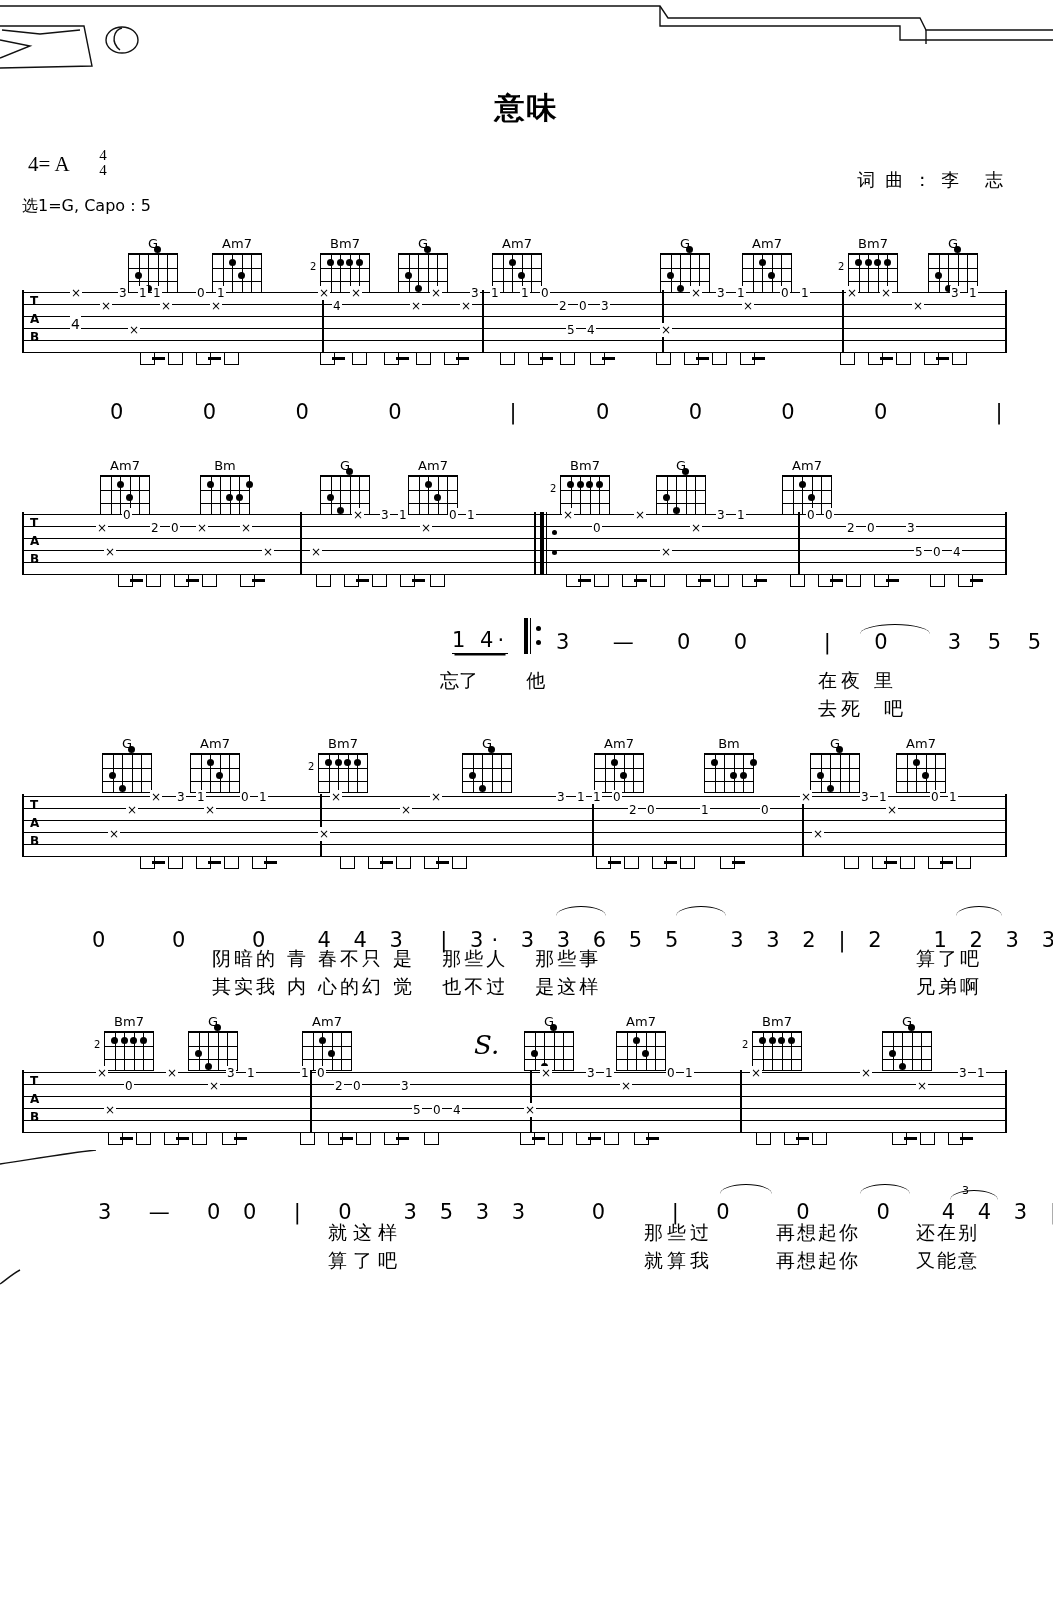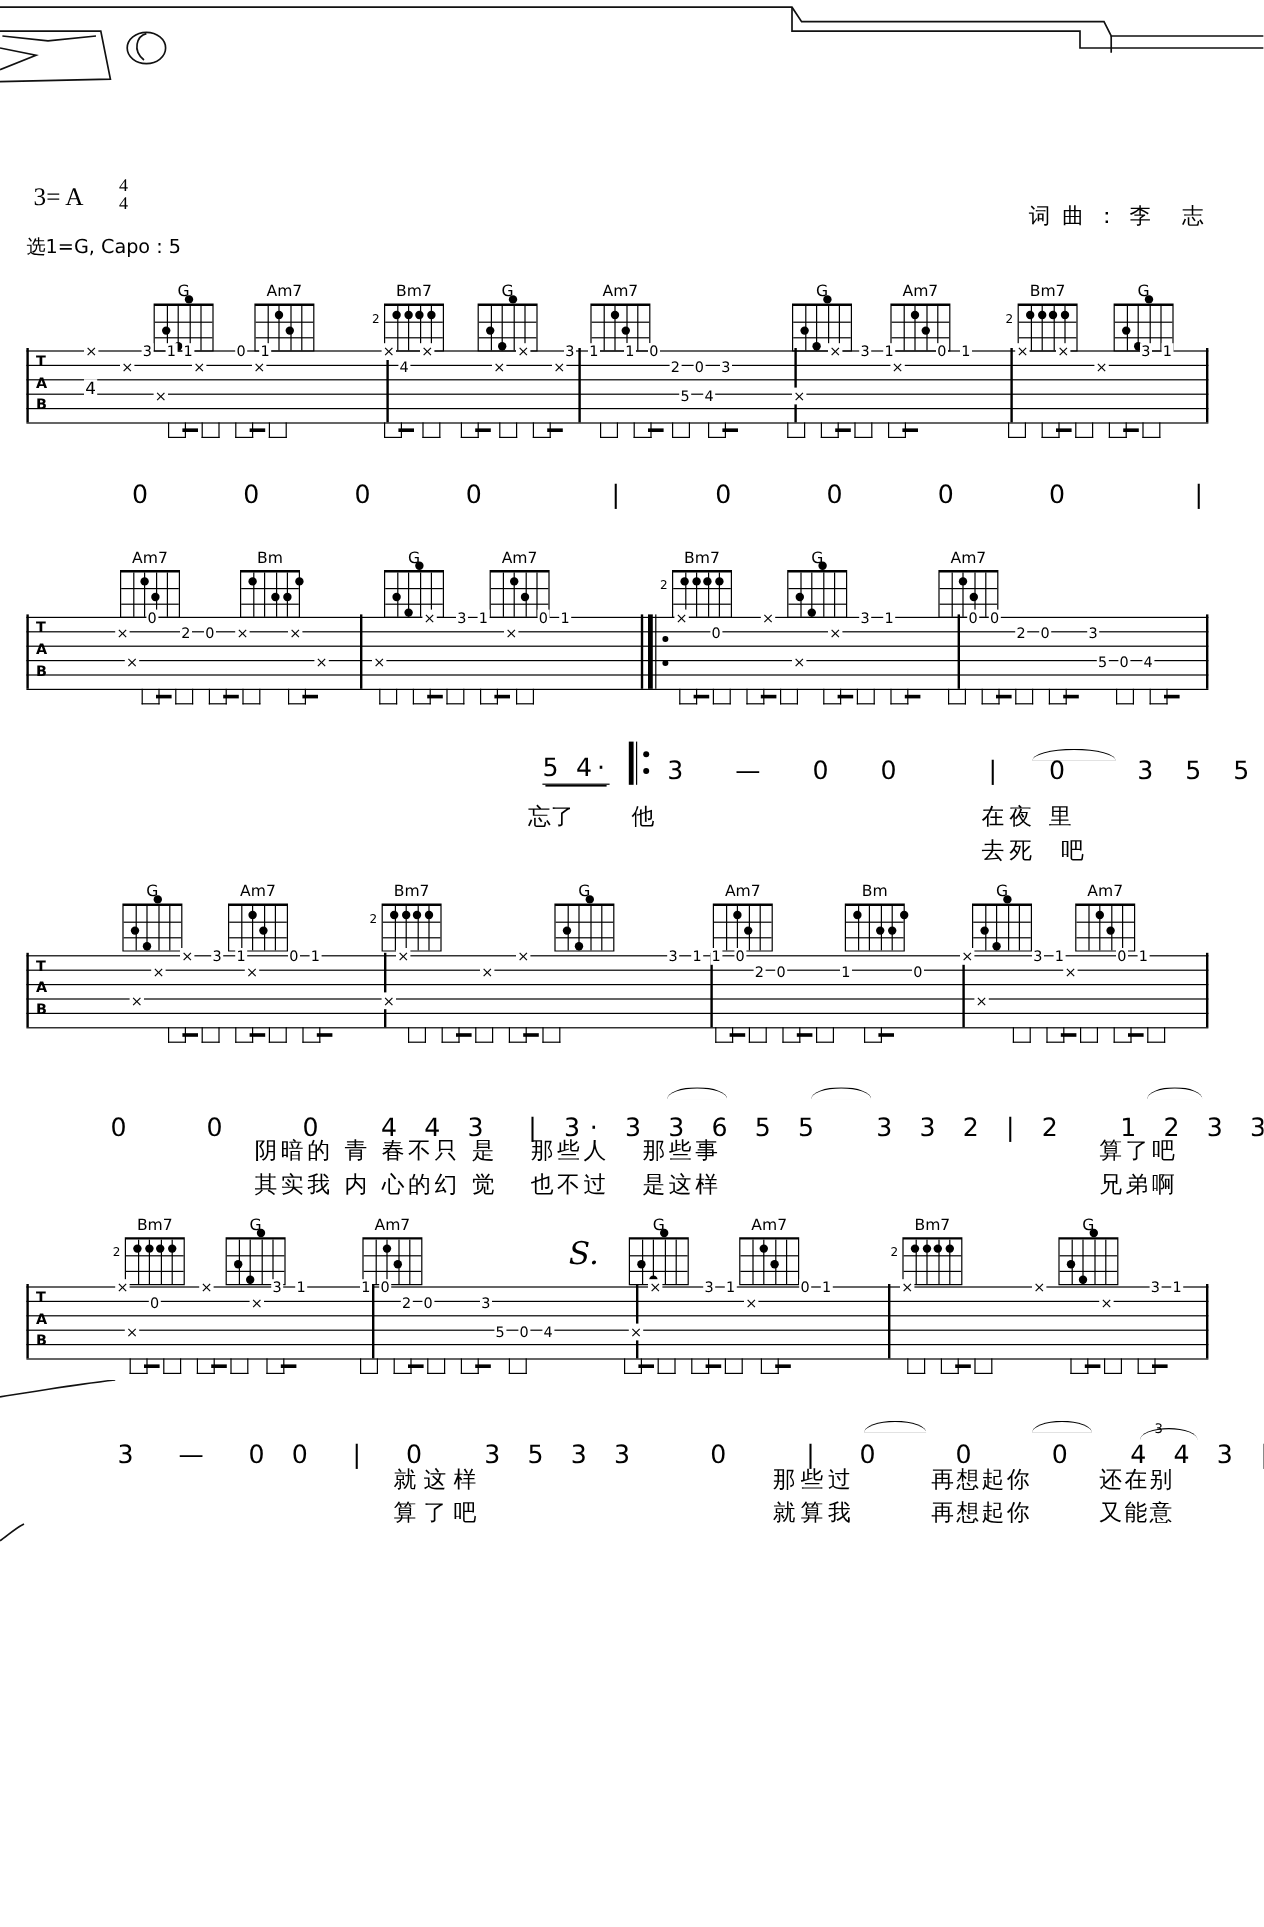--- a/index.html
+++ b/index.html
@@ -65,21 +65,22 @@
   </svg>
   <svg class="edge" style="left:96px;top:20px;width:60px;height:40px;">
     <ellipse cx="26" cy="20" rx="16" ry="13"></ellipse>
     <path d="M26,8 C18,10 14,22 24,30"></path>
   </svg>
   <svg class="edge" style="left:0;top:1150px;width:120px;height:140px;">
     <path d="M96,0 C60,4 28,10 0,14"></path>
     <path d="M20,120 C12,124 6,130 0,134"></path>
   </svg>
 
-  <div class="keyline">3= A</div>
+  <div class="title">意味</div>
+  <div class="keyline">4= A</div>
   <div class="timesig">
     <b>4</b>
     <b>4</b>
   </div>
   <div class="capo">选1=G, Capo : 5</div>
   <div class="composer">词曲：李 志</div>
 
   <div id="sys1-chords">
       <div class="chord" style="left: 122px; top: 236px;">
         <div class="cname">G</div>
@@ -463,21 +464,21 @@
       <div class="strum beam" style="left: 664px; top: 62px;"></div>
       <div class="strum" style="left: 692px; top: 62px;"></div>
       <div class="strum beam" style="left: 720px; top: 62px;"></div>
       <div class="strum" style="left: 768px; top: 62px;"></div>
       <div class="strum beam" style="left: 796px; top: 62px;"></div>
       <div class="strum" style="left: 824px; top: 62px;"></div>
       <div class="strum beam" style="left: 852px; top: 62px;"></div>
       <div class="strum" style="left: 908px; top: 62px;"></div>
       <div class="strum beam" style="left: 936px; top: 62px;"></div>
     </div>
-  <div class="mel u2" style="left:452px;top:628px;letter-spacing:4px;">5 4·</div>
+  <div class="mel u2" style="left:452px;top:628px;letter-spacing:4px;">1 4·</div>
   <div class="repeat" style="left:524px;top:618px;height:36px;">
     <div class="thick"></div>
       <div class="thin"></div>
     <div class="d1" style="top:8px"></div>
       <div class="d2" style="top:22px"></div>
   </div>
   <div class="mel" style="left:556px;top:630px;letter-spacing:10px;">3  —  0  0    |  0   3 5 5 3    0   |</div>
   <div class="tie" style="left:860px;top:624px;width:70px;"></div>
   <div class="lyr" style="left:440px;top:668px;">忘了        他</div>
   <div class="lyr" style="left:818px;top:668px;letter-spacing:4px;">在夜 里</div>

